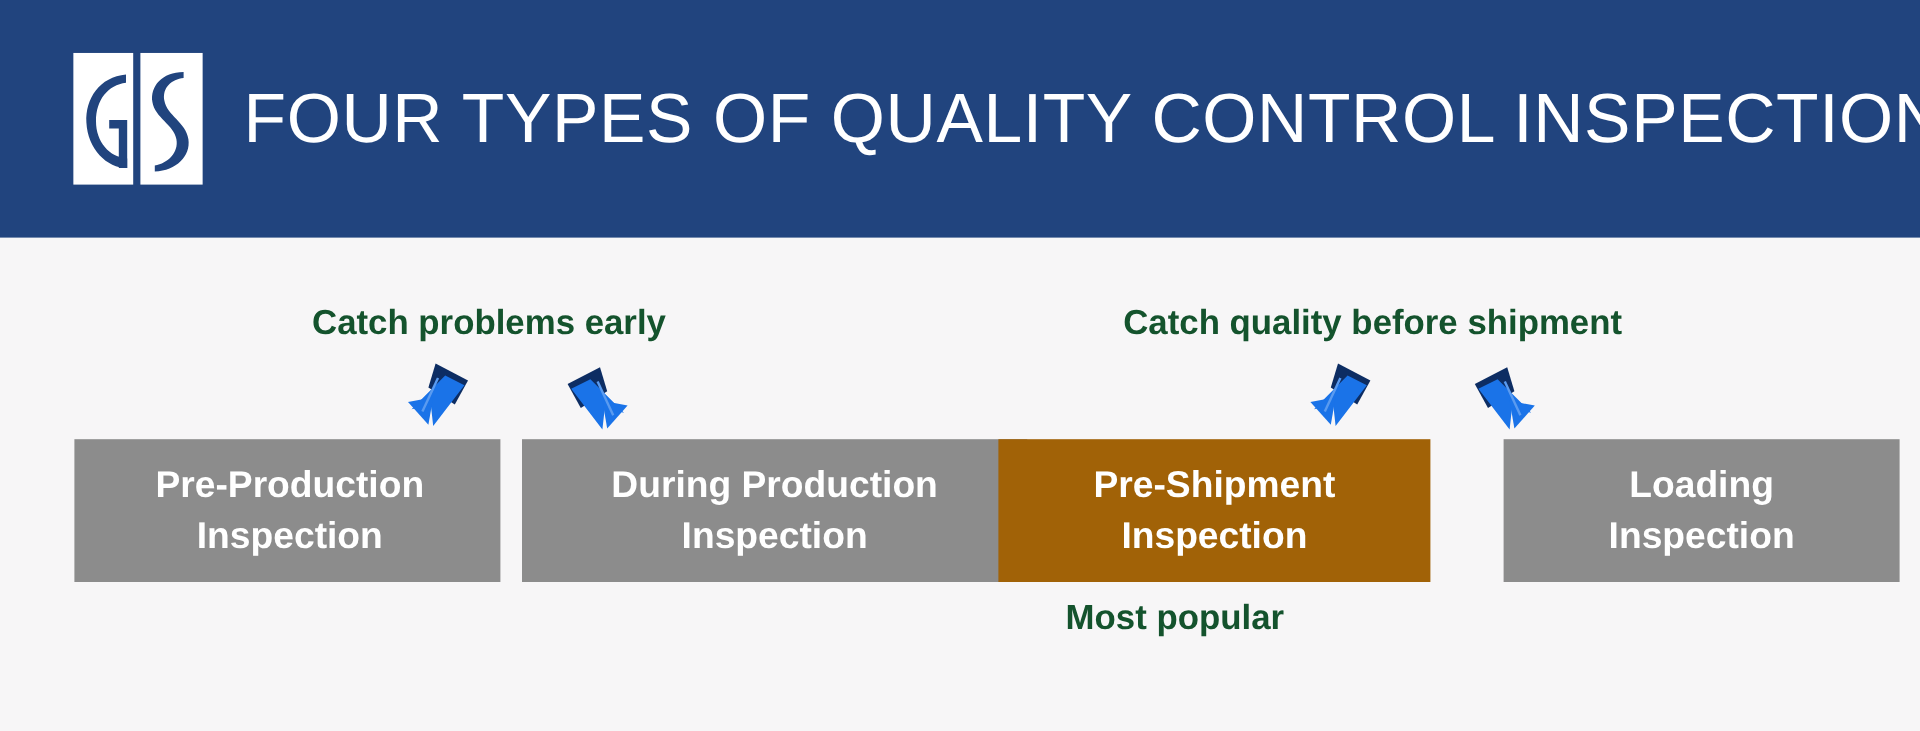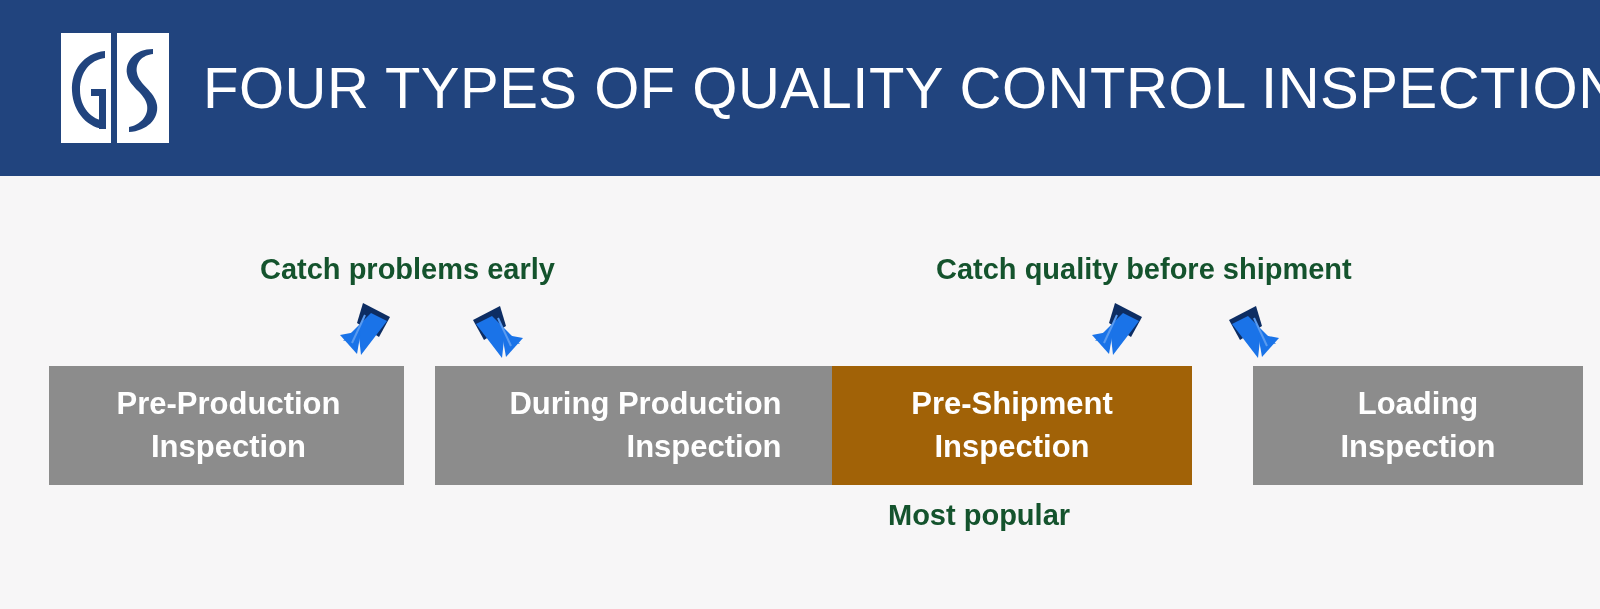--- a/index.html
+++ b/index.html
@@ -14,21 +14,21 @@
     overflow: hidden;
     position: relative;
   }
 
   
   .header {
     position: absolute;
     left: 0;
     top: 0;
     width: 1600px;
-    height: 176px;
+    height: 198px;
     background: #21447e;
     display: flex;
     align-items: center;
   }
   .logo {
     margin-left: 61px;
     width: 108px;
     height: 110px;
     flex: none;
     display: block;
@@ -89,22 +89,22 @@
     color: #ffffff;
     font-size: 31px;
     font-weight: bold;
     line-height: 1.38;
     box-sizing: border-box;
     padding: 0 8px;
   }
   .box-default     { background: #8c8c8c; }
   .box-highlighted { background: #a16207; }
 
-  .box-1 { left: 49px;   width: 355px; padding-left: 12px; }
-  .box-2 { left: 435px;  width: 421px; text-align: right; }
+  .box-1 { left: 62px;   width: 355px; padding-left: 12px; }
+  .box-2 { left: 435px;  width: 421px; }
   .box-3 { left: 832px;  width: 360px; }
   .box-4 { left: 1217px; width: 330px; margin-left: 36px; }
 </style>
 </head>
 <body>
 
 <div class="header">
 
   <svg class="logo" viewBox="0 0 108 110">
     <rect x="0" y="0" width="108" height="110" fill="#21447e"></rect>

